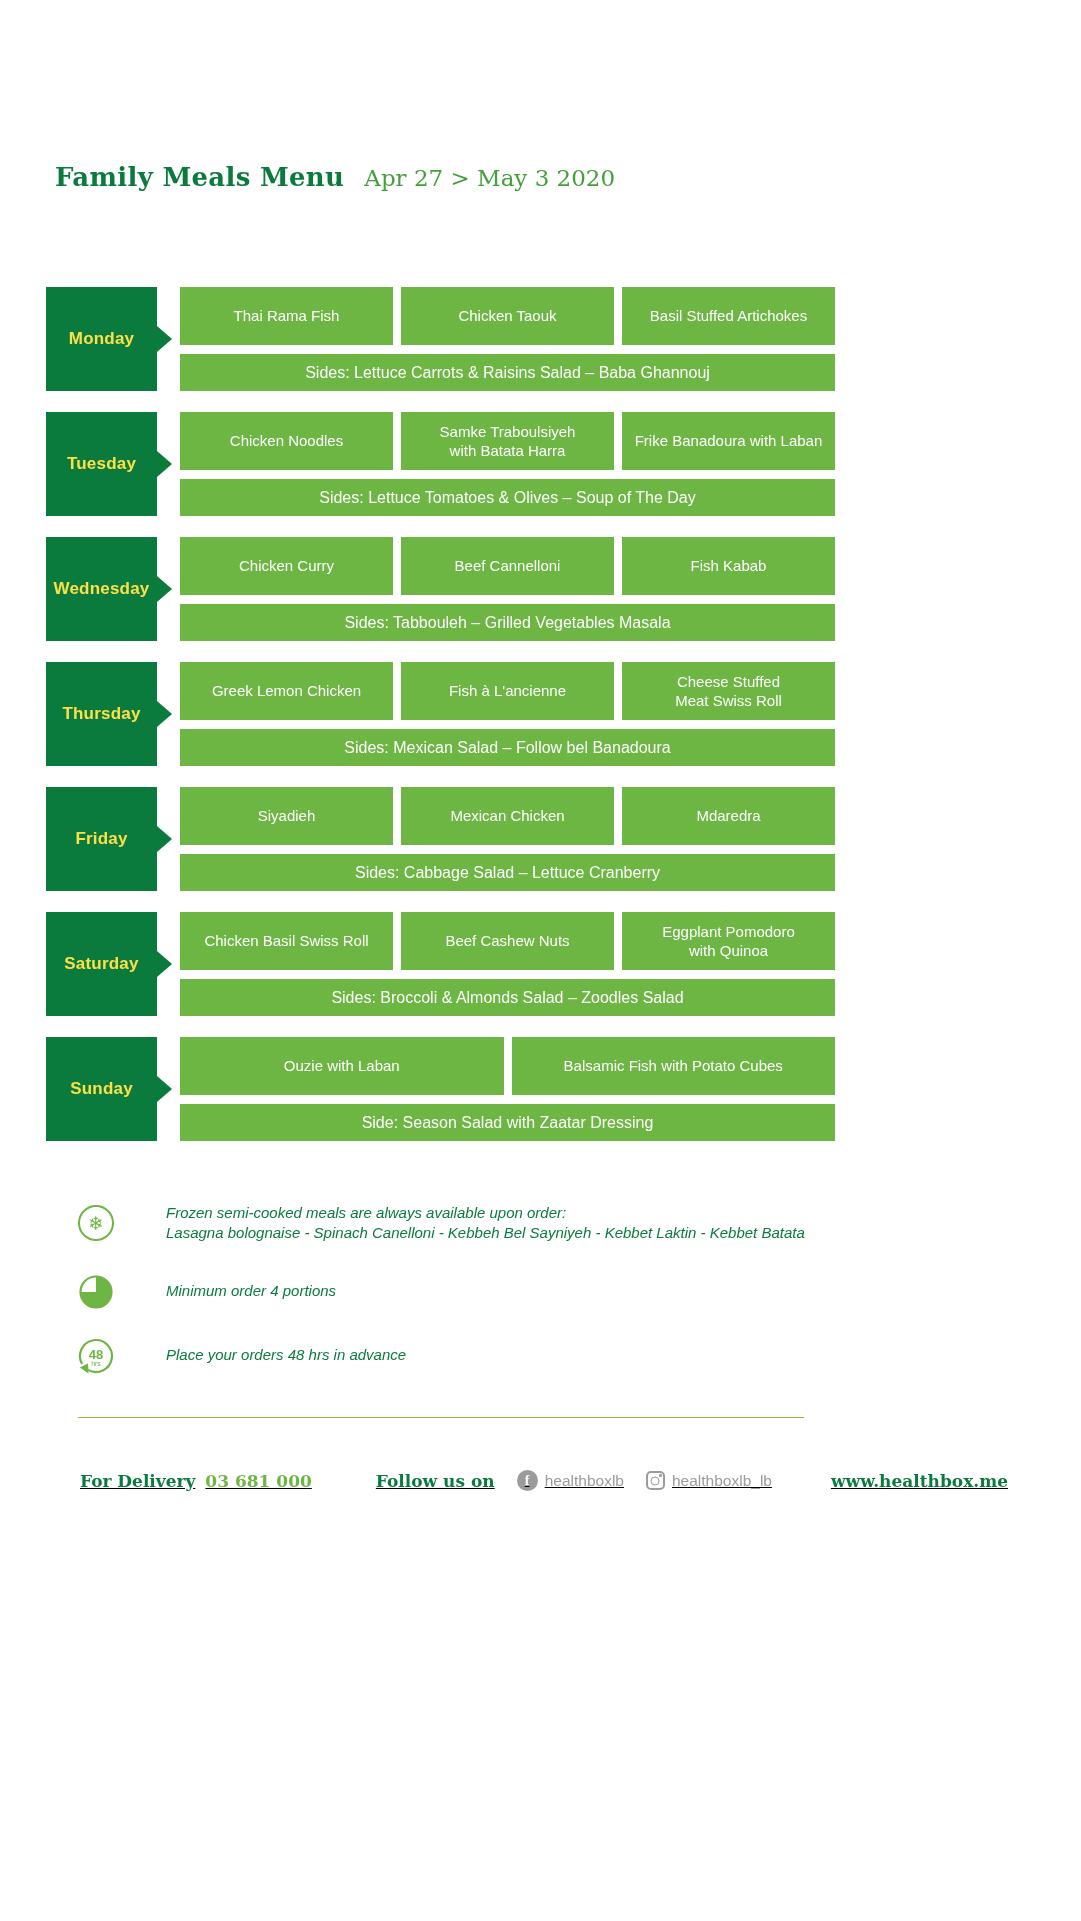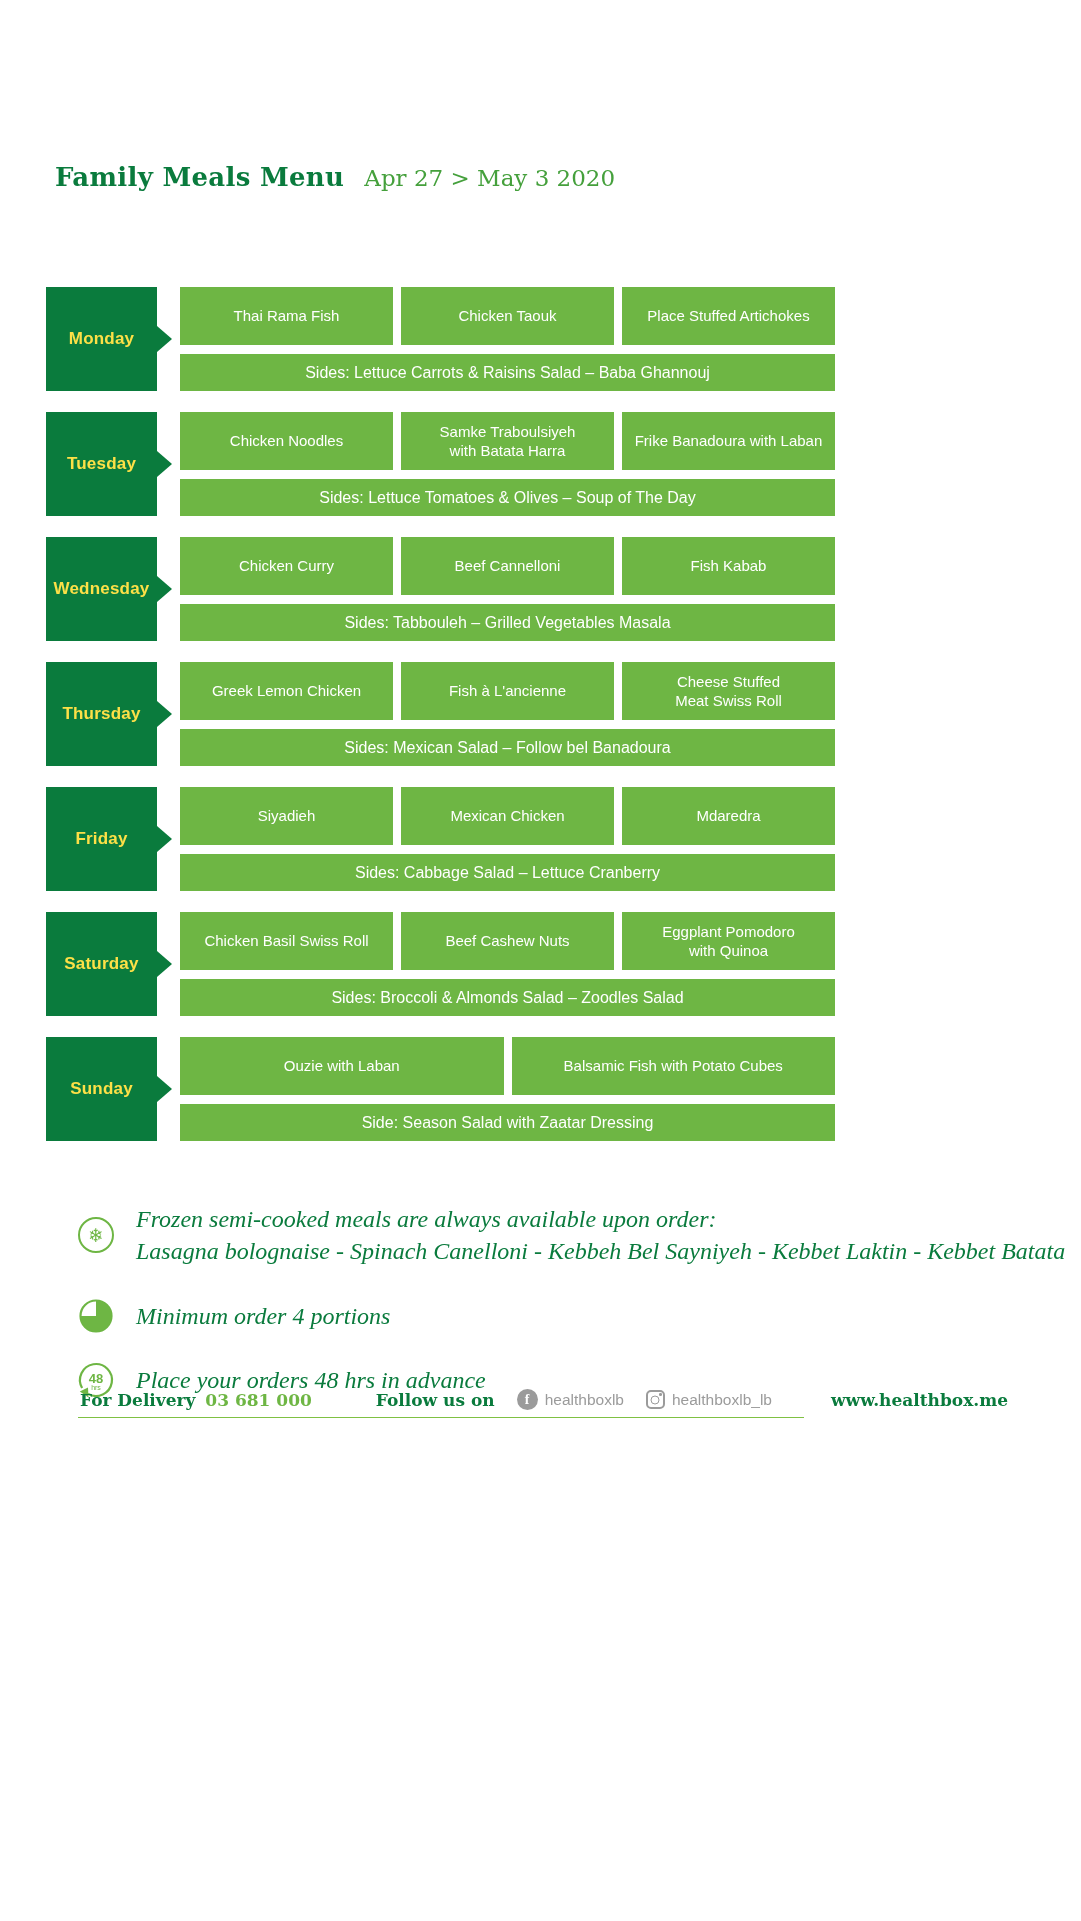--- a/index.html
+++ b/index.html
@@ -137,43 +137,45 @@
     display: flex;
     align-items: center;
     justify-content: center;
   }
   .snowflake-glyph {
     font-family: "DejaVu Sans", sans-serif;
     font-size: 19px;
     line-height: 1;
   }
   .note-text {
-    font-family: Liberation Serif, serif;
+    font-family: Liberation Sans, sans-serif;
     font-style: italic;
-    font-size: 24px;
+    font-size: 15px;
     line-height: 1.35;
     color: var(--dark-green, #0a7b3d);
+    margin-left: 30px;
   }
 
   
   .divider {
     position: absolute;
     left: 78px;
     top: 1417px;
     width: 726px;
     border-top: 1.5px solid var(--divider-green, #7fc142);
   }
   .footer {
     position: absolute;
     left: 80px;
-    top: 1389px;
+    top: 1470px;
     display: flex;
     align-items: center;
     font-size: 17px;
     white-space: nowrap;
+    text-decoration: underline;
   }
   .f-delivery-label,
   .f-follow,
   .f-website {
     font-family: "DejaVu Serif", serif;
     font-weight: 700;
     color: var(--dark-green, #0a7b3d);
   }
   .f-number {
     font-family: "DejaVu Serif", serif;
@@ -246,21 +248,21 @@
 
   <main class="menu">
       <div class="day-row">
         <div class="day-label">
           <span class="day-label-text">Monday</span>
         </div>
         <div class="day-body">
           <div class="meals">
             <div class="meal-box">Thai Rama Fish</div>
             <div class="meal-box">Chicken Taouk</div>
-            <div class="meal-box">Place Stuffed Artichokes</div>
+            <div class="meal-box">Basil Stuffed Artichokes</div>
           </div>
           <div class="sides-bar">Sides: Lettuce Carrots &amp; Raisins Salad – Baba Ghannouj</div>
         </div>
       </div>
       <div class="day-row">
         <div class="day-label">
           <span class="day-label-text">Tuesday</span>
         </div>
         <div class="day-body">
           <div class="meals">

